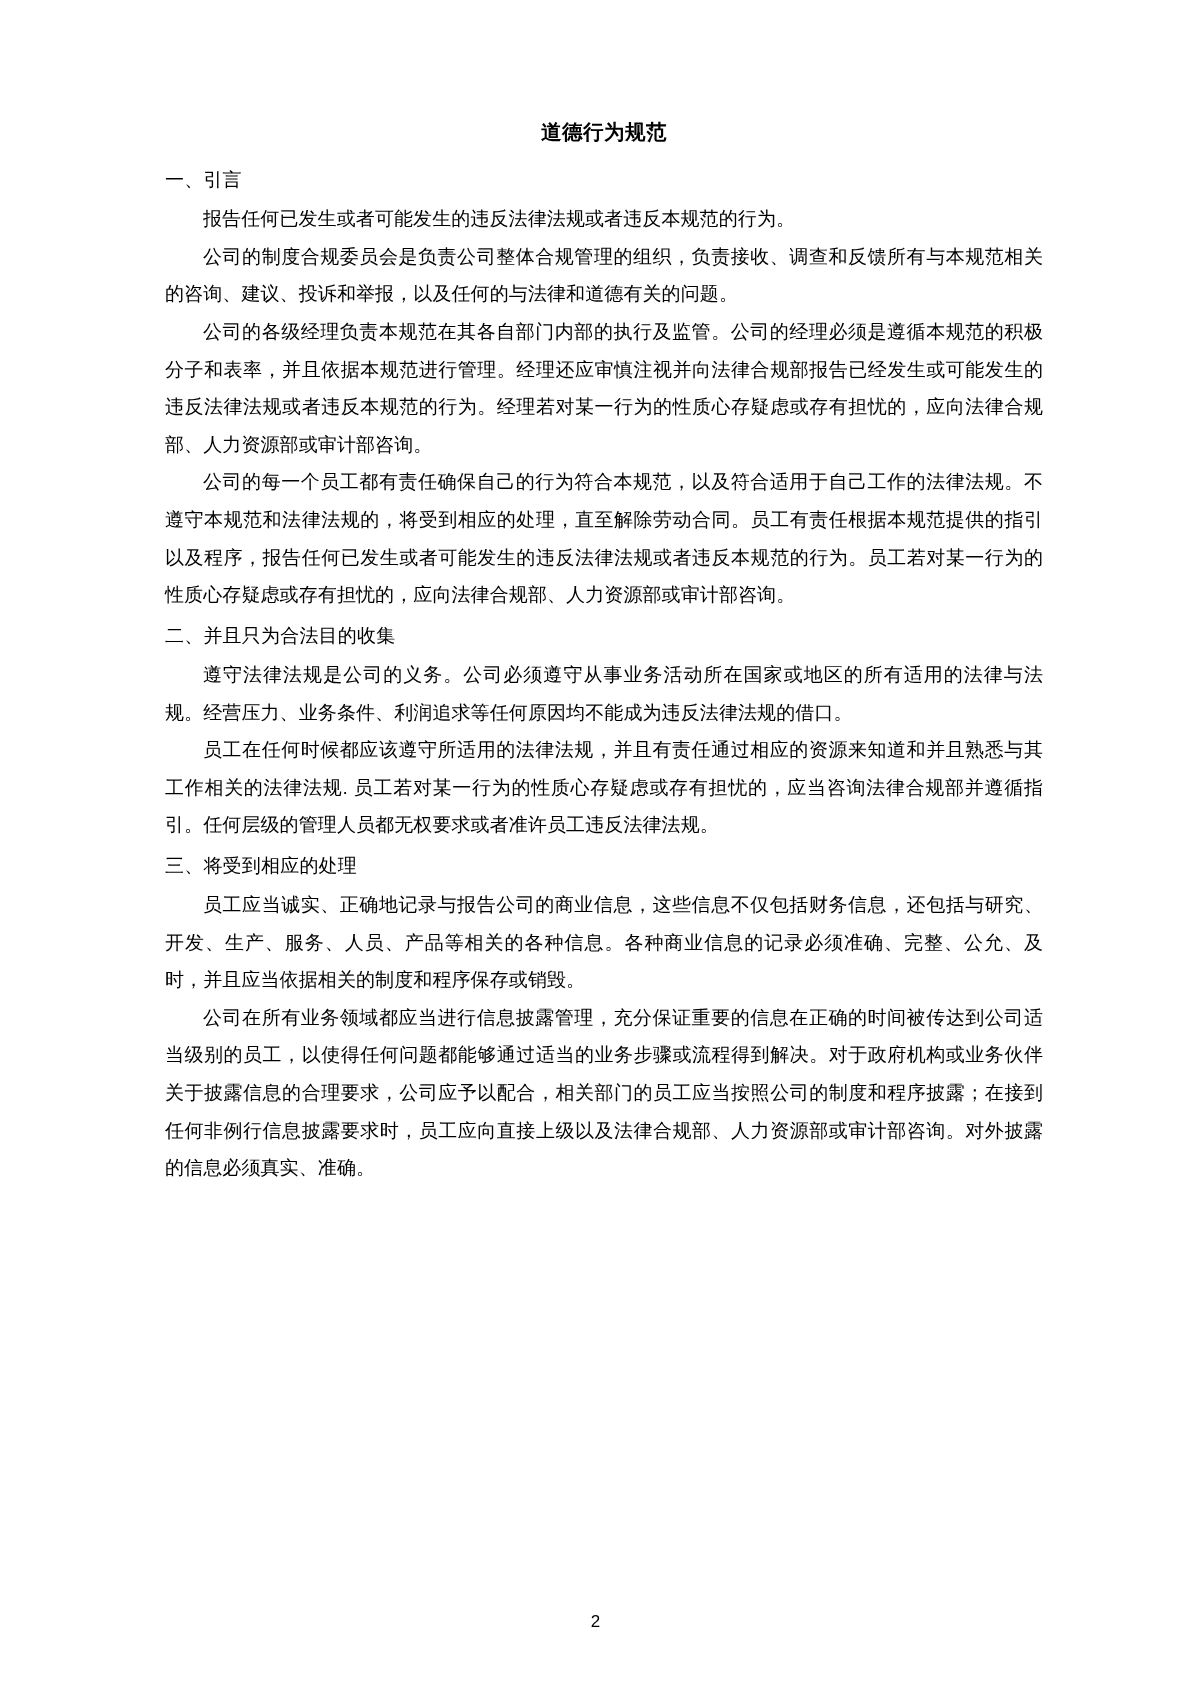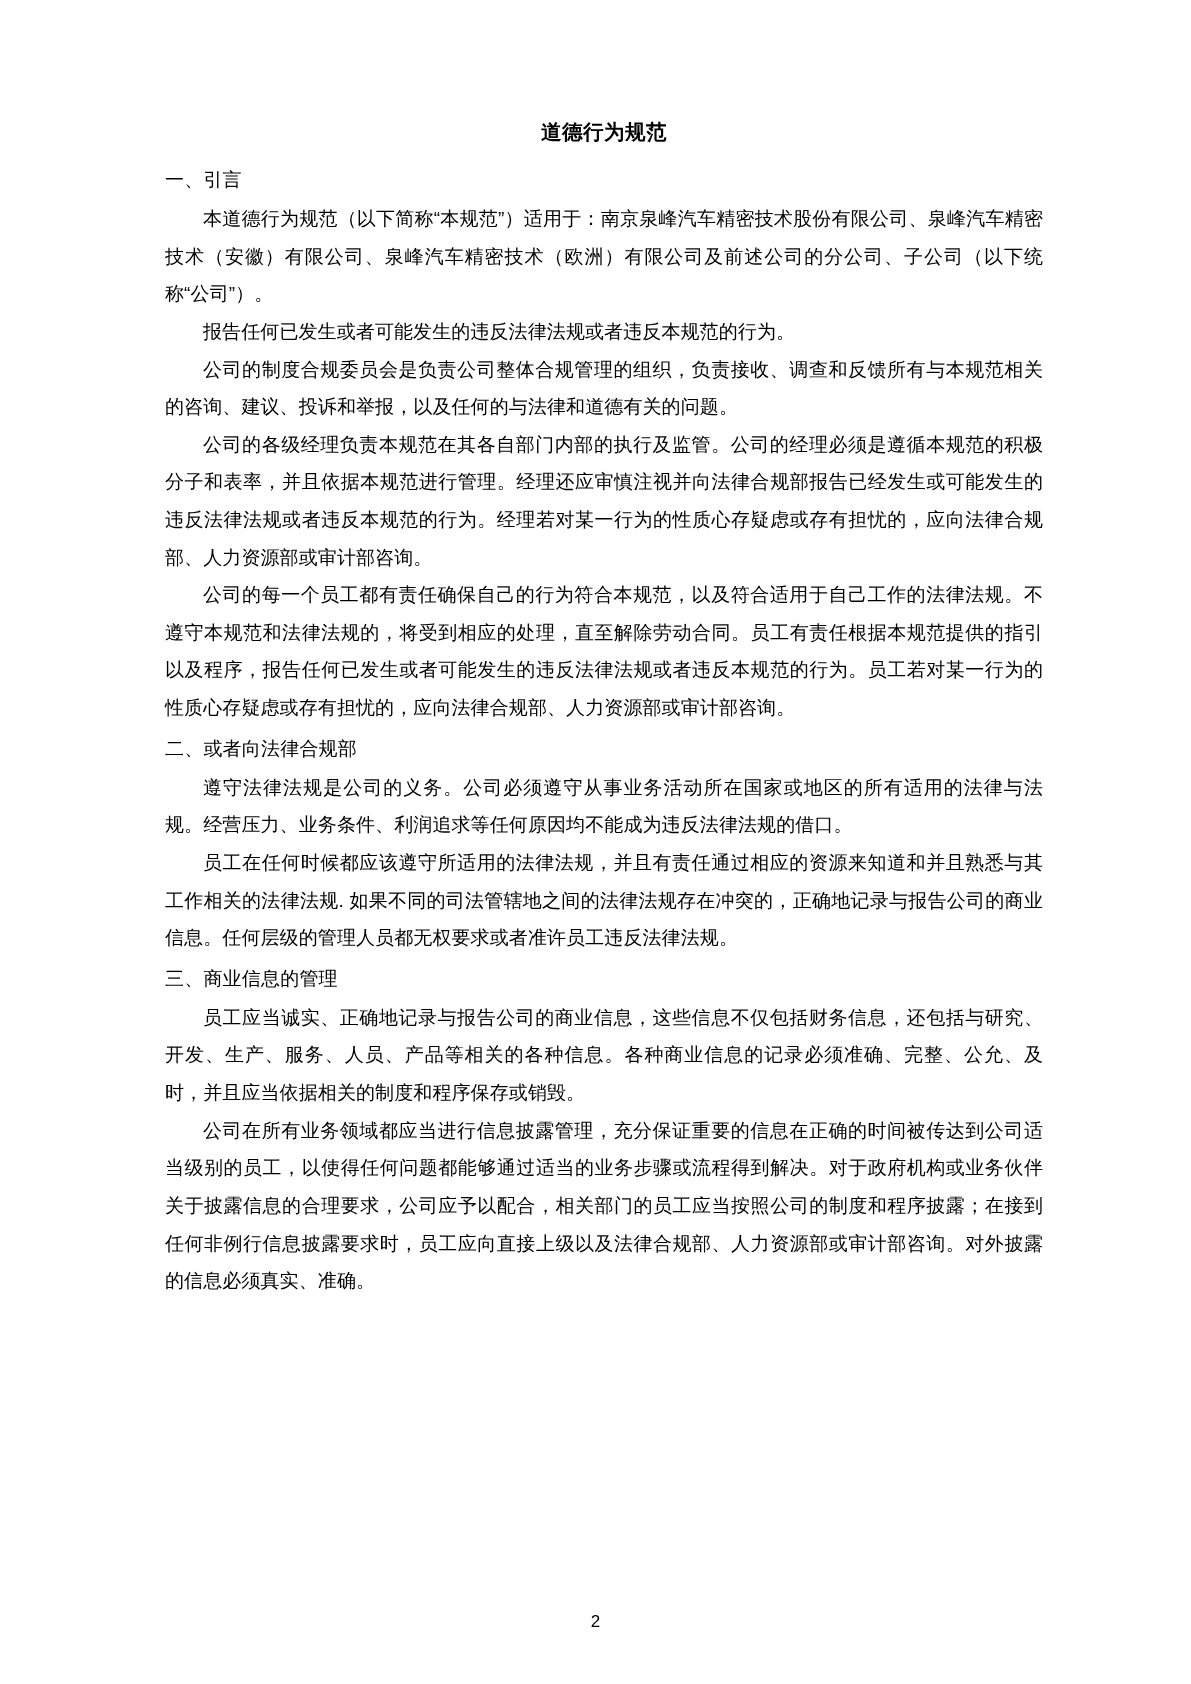--- a/index.html
+++ b/index.html
@@ -60,34 +60,33 @@
 </style>
 </head>
 <body>
 
 <div class="page">
 
   <div class="doc-title">道德行为规范</div>
 
   <div class="heading">一、引言</div>
   <div class="body-block">
-    <p class="para">本道德行为规范（以下简称“本规范”）适用于：南京泉峰汽车精密技术股份有限公司、泉峰汽车精密技术（安徽）有限公司、泉峰汽车精密技术（欧洲）有限公司及前述公司的分公司、子公司（以下统称“公司”）。</p>
     <p class="para">报告任何已发生或者可能发生的违反法律法规或者违反本规范的行为。</p>
     <p class="para">公司的制度合规委员会是负责公司整体合规管理的组织，负责接收、调查和反馈所有与本规范相关的咨询、建议、投诉和举报，以及任何的与法律和道德有关的问题。</p>
     <p class="para">公司的各级经理负责本规范在其各自部门内部的执行及监管。公司的经理必须是遵循本规范的积极分子和表率，并且依据本规范进行管理。经理还应审慎注视并向法律合规部报告已经发生或可能发生的违反法律法规或者违反本规范的行为。经理若对某一行为的性质心存疑虑或存有担忧的，应向法律合规部、人力资源部或审计部咨询。</p>
     <p class="para">公司的每一个员工都有责任确保自己的行为符合本规范，以及符合适用于自己工作的法律法规。不遵守本规范和法律法规的，将受到相应的处理，直至解除劳动合同。员工有责任根据本规范提供的指引以及程序，报告任何已发生或者可能发生的违反法律法规或者违反本规范的行为。员工若对某一行为的性质心存疑虑或存有担忧的，应向法律合规部、人力资源部或审计部咨询。</p>
   </div>
 
-  <div class="heading">二、或者向法律合规部</div>
+  <div class="heading">二、并且只为合法目的收集</div>
   <div class="body-block">
     <p class="para">遵守法律法规是公司的义务。公司必须遵守从事业务活动所在国家或地区的所有适用的法律与法规。经营压力、业务条件、利润追求等任何原因均不能成为违反法律法规的借口。</p>
-    <p class="para">员工在任何时候都应该遵守所适用的法律法规，并且有责任通过相应的资源来知道和并且熟悉与其工作相关的法律法规. 如果不同的司法管辖地之间的法律法规存在冲突的，正确地记录与报告公司的商业信息。任何层级的管理人员都无权要求或者准许员工违反法律法规。</p>
+    <p class="para">员工在任何时候都应该遵守所适用的法律法规，并且有责任通过相应的资源来知道和并且熟悉与其工作相关的法律法规. 员工若对某一行为的性质心存疑虑或存有担忧的，应当咨询法律合规部并遵循指引。任何层级的管理人员都无权要求或者准许员工违反法律法规。</p>
   </div>
 
-  <div class="heading">三、商业信息的管理</div>
+  <div class="heading">三、将受到相应的处理</div>
   <div class="body-block">
     <p class="para">员工应当诚实、正确地记录与报告公司的商业信息，这些信息不仅包括财务信息，还包括与研究、开发、生产、服务、人员、产品等相关的各种信息。各种商业信息的记录必须准确、完整、公允、及时，并且应当依据相关的制度和程序保存或销毁。</p>
     <p class="para">公司在所有业务领域都应当进行信息披露管理，充分保证重要的信息在正确的时间被传达到公司适当级别的员工，以使得任何问题都能够通过适当的业务步骤或流程得到解决。对于政府机构或业务伙伴关于披露信息的合理要求，公司应予以配合，相关部门的员工应当按照公司的制度和程序披露；在接到任何非例行信息披露要求时，员工应向直接上级以及法律合规部、人力资源部或审计部咨询。对外披露的信息必须真实、准确。</p>
   </div>
 
   <div class="page-number">2</div>
 
 </div>
 
 </body></html>

